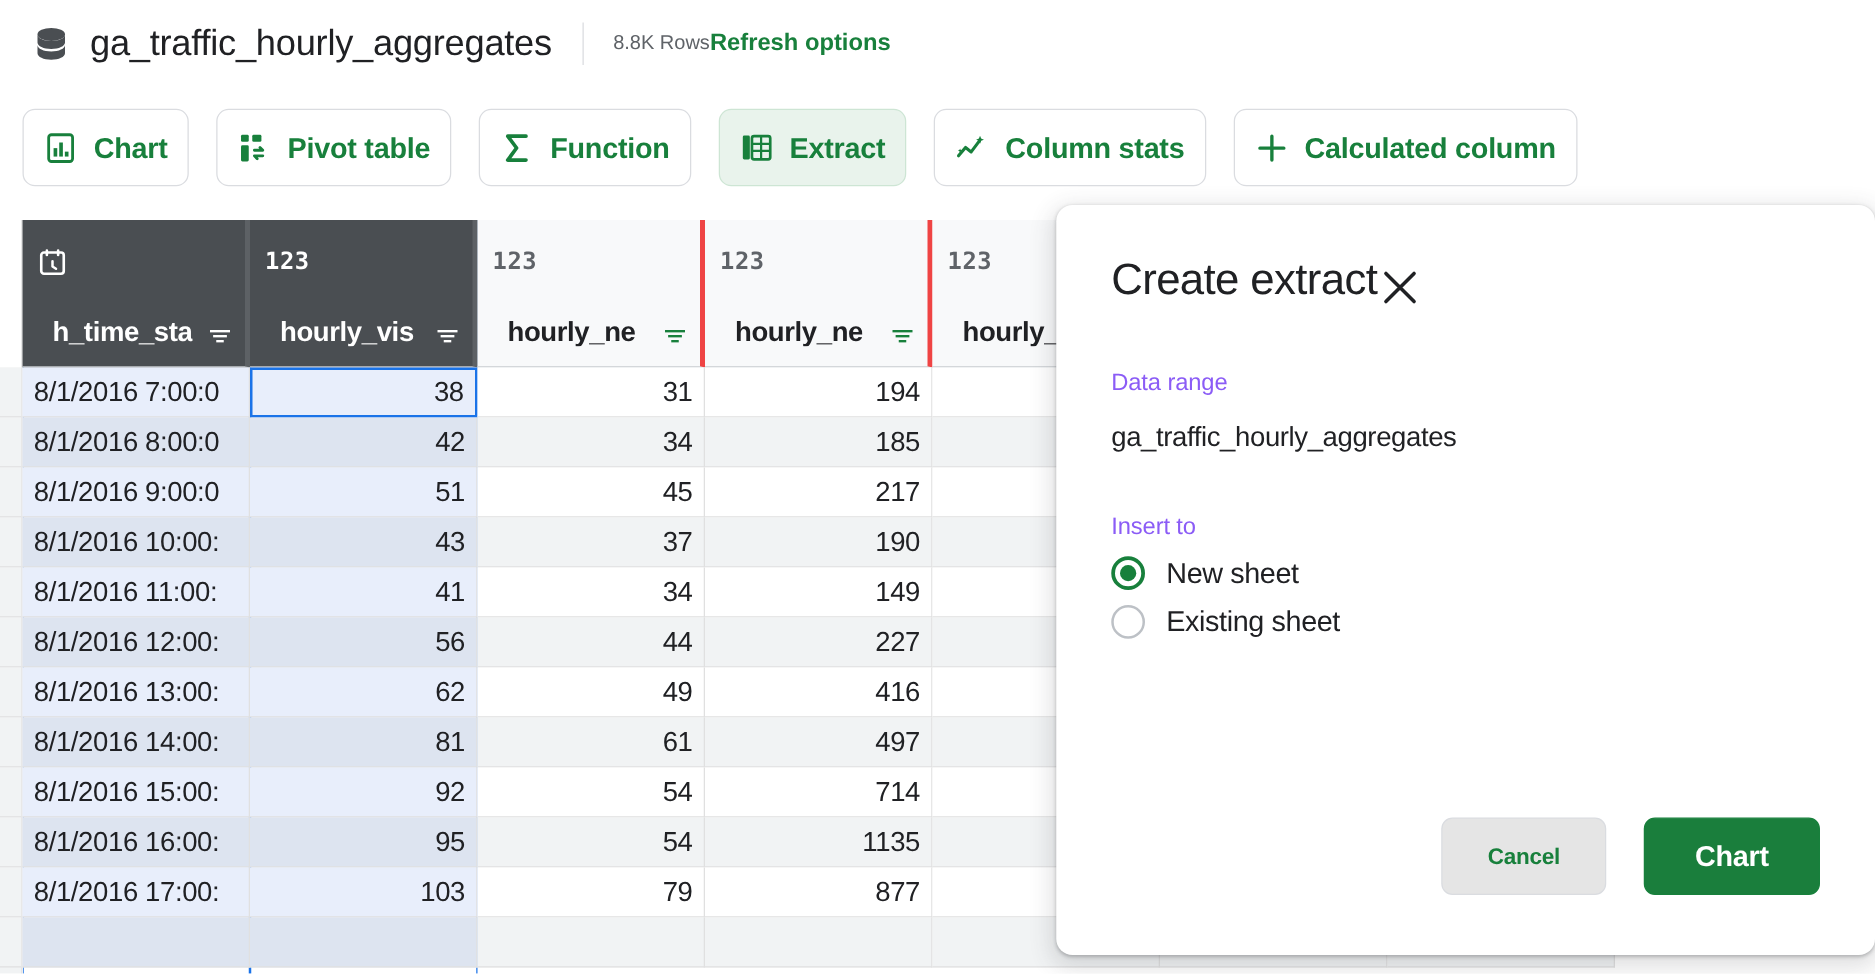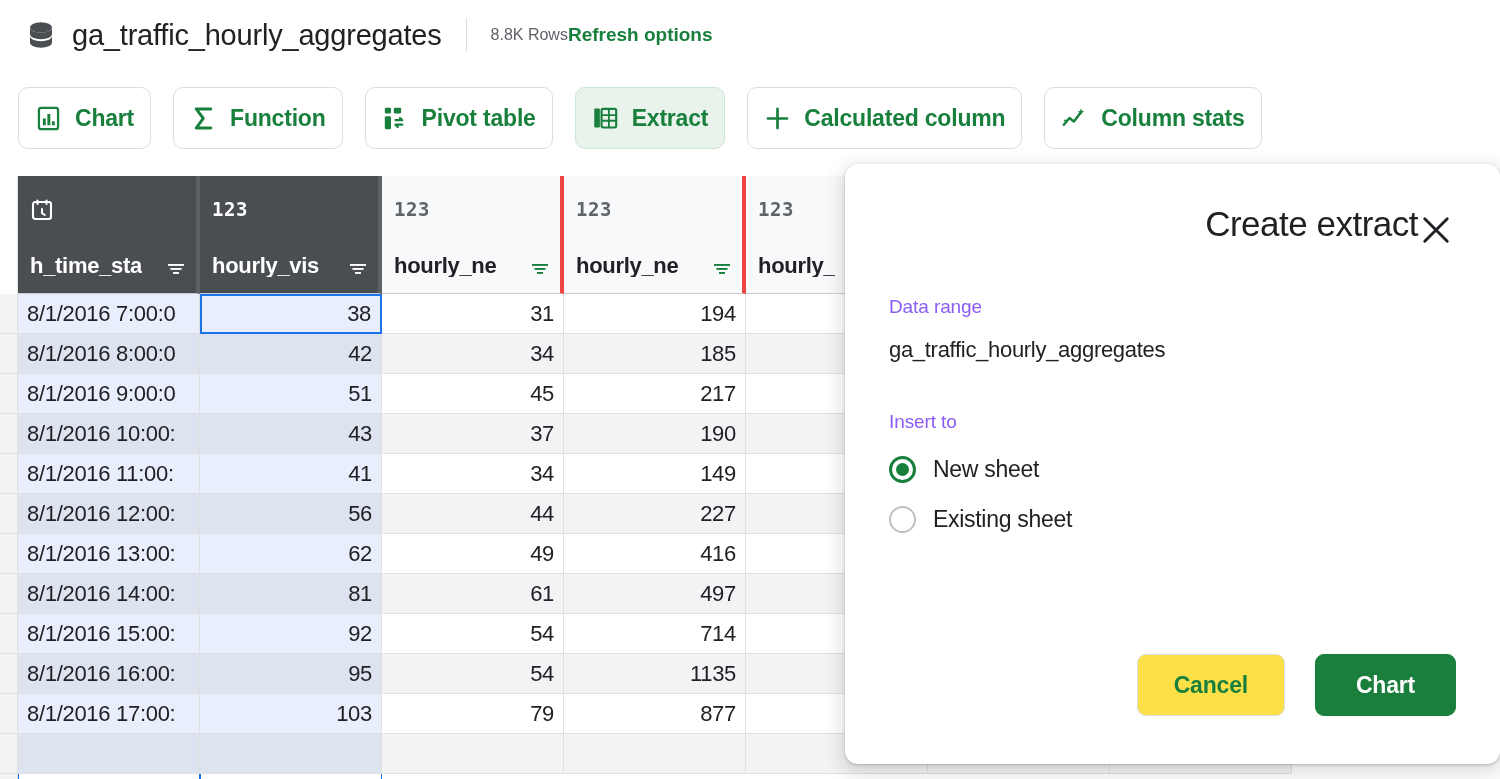--- a/index.html
+++ b/index.html
@@ -86,21 +86,21 @@
   }
   .hdr.sel { background: #4a4e52; border-right-color: #5d6165; }
   .hdr .type {
     font-size: 19px; font-weight: 700; color: #5f6368; letter-spacing: 0.5px;
     font-family: "DejaVu Sans Mono", monospace;
   }
   .hdr.sel .type { color: #ffffff; }
   .hdr .type svg { display:block; }
   .hdr-bottom {
     display: flex; align-items: flex-end; justify-content: space-between;
-    padding-bottom: 16px; gap: 4px; overflow: hidden;
+    padding-bottom: 16px; gap: 4px; overflow: hidden; margin-left: 12px;
   }
   .hdr .name {
     font-size: 22px; font-weight: 700; color: #202124;
     white-space: nowrap; overflow: hidden; letter-spacing: -0.3px;
     line-height: 1.05;
   }
   .hdr.sel .name { color: #ffffff; }
   .filter-ico { flex: 0 0 20px; width: 20px; height: 18px; display:block; }
 
   .cells { position: absolute; left: 0; top: 118px; width: 100%; }
@@ -123,57 +123,57 @@
 
   
   .modal {
     position: absolute; left: 845px; top: 164px;
     width: 655px; height: 600px;
     background: #ffffff; border-radius: 13px;
     box-shadow: 0 1px 3px rgba(60,64,67,.3), 0 6px 18px 4px rgba(60,64,67,.16);
     padding: 40px 44px 0 44px;
   }
   .modal-head {
-    display: flex; align-items: flex-start; justify-content: flex-end;
+    display: flex; align-items: flex-start; justify-content: flex-start;
   }
   .modal-title {
     font-size: 35px; font-weight: 400; color: #202124; letter-spacing: -0.5px;
   }
   .close-btn {
     width: 36px; height: 36px; cursor: pointer; margin-top: 8px; margin-right: 2px;
   }
   .sec-label {
     font-size: 19px; color: #8b5cf6; margin-top: 48px; letter-spacing: -0.1px;
   }
   .sec-value {
     font-size: 22px; color: #202124; margin-top: 19px; letter-spacing: -0.3px;
   }
   .radio-row {
-    display: flex; align-items: center; gap: 17px; margin-top: 23px; cursor: pointer;
+    display: flex; align-items: center; gap: 17px; margin-top: 12px; cursor: pointer;
   }
   .radio {
     width: 27px; height: 27px; border-radius: 50%;
     border: 2px solid #bdc1c6; flex: 0 0 27px;
     display: flex; align-items: center; justify-content: center;
   }
   .radio.on { border-color: #18803c; border-width: 3px; }
   .radio.on::after {
     content: ""; width: 13px; height: 13px; border-radius: 50%;
     background: #18803c; display: block;
   }
   .radio-label { font-size: 23px; color: #202124; letter-spacing: -0.3px; }
 
   .modal-actions {
     position: absolute; right: 44px; bottom: 48px;
     display: flex; align-items: center; gap: 30px;
   }
   .btn-cancel {
     height: 62px; padding: 0 36px; border-radius: 9px;
-    border: 1px solid #dadce0; background: #fde047;
-    font-size: 23px; font-weight: 700; color: #18803c;
+    border: 1px solid #dadce0; background: #e5e5e5;
+    font-size: 18px; font-weight: 700; color: #18803c;
     display: flex; align-items: center; cursor: pointer; letter-spacing: -0.2px;
   }
   .btn-create {
     height: 62px; padding: 0 40px; border-radius: 9px;
     border: 1px solid #18803c; background: #1a7e3c;
     font-size: 23px; font-weight: 700; color: #ffffff;
     display: flex; align-items: center; cursor: pointer; letter-spacing: -0.2px;
   }
 </style>
 </head>
@@ -205,67 +205,67 @@
             <rect x="11" y="8" width="2.6" height="10" fill="#18803c"></rect>
             <rect x="15" y="14.5" width="2.6" height="3.5" fill="#18803c"></rect>
           </svg>
       </span>
       <span class="lbl">Chart</span>
     </div>
 
     <div class="tbtn">
       <span class="ico">
         <svg viewBox="0 0 24 24" width="27" height="27">
-            <path d="M18.5 3.5H5.5l6.3 8.4-6.3 8.6h13" fill="none" stroke="#18803c" stroke-width="2.6" stroke-linecap="round" stroke-linejoin="round"></path>
-          </svg>
-      </span>
-      <span class="lbl">Function</span>
-    </div>
-
-    <div class="tbtn">
-      <span class="ico">
-        <svg viewBox="0 0 24 24" width="27" height="27">
             <rect x="2.5" y="2.5" width="5.5" height="5" rx="1" fill="#18803c"></rect>
             <rect x="2.5" y="10" width="5.5" height="11.5" rx="1" fill="#18803c"></rect>
             <rect x="10.5" y="2.5" width="6.5" height="5" rx="1" fill="#18803c"></rect>
             <path d="M12 13.5h6l-2-2M18 17.5h-6l2 2" stroke="#18803c" stroke-width="2" fill="none" stroke-linecap="round" stroke-linejoin="round"></path>
           </svg>
       </span>
       <span class="lbl">Pivot table</span>
+    </div>
+
+    <div class="tbtn">
+      <span class="ico">
+        <svg viewBox="0 0 24 24" width="27" height="27">
+            <path d="M18.5 3.5H5.5l6.3 8.4-6.3 8.6h13" fill="none" stroke="#18803c" stroke-width="2.6" stroke-linecap="round" stroke-linejoin="round"></path>
+          </svg>
+      </span>
+      <span class="lbl">Function</span>
     </div>
 
     <div class="tbtn active">
       <span class="ico">
         <svg viewBox="0 0 24 24" width="27" height="27">
             <rect x="2" y="3" width="5" height="17" rx="1" fill="#18803c"></rect>
             <rect x="8.5" y="3.5" width="13" height="16.5" rx="1.5" fill="none" stroke="#18803c" stroke-width="1.9"></rect>
             <path d="M8.5 9h13M8.5 14h13M15 3.5v16.5" stroke="#18803c" stroke-width="1.6"></path>
           </svg>
       </span>
       <span class="lbl">Extract</span>
     </div>
 
     <div class="tbtn">
       <span class="ico">
         <svg viewBox="0 0 24 24" width="27" height="27">
-            <path d="M12 3.5v17M3.5 12h17" stroke="#18803c" stroke-width="2.4" stroke-linecap="round"></path>
+            <path d="M2.5 17.5l5-6 4 3.2 6-8" fill="none" stroke="#18803c" stroke-width="2.2" stroke-linecap="round" stroke-linejoin="round"></path>
+            <path d="M17.8 3.2l.8 2 2 .8-2 .8-.8 2-.8-2-2-.8 2-.8z" fill="#18803c"></path>
+            <path d="M3.6 12.2l.45 1.1 1.1.45-1.1.45-.45 1.1-.45-1.1-1.1-.45 1.1-.45z" fill="#18803c"></path>
           </svg>
       </span>
-      <span class="lbl">Calculated column</span>
+      <span class="lbl">Column stats</span>
     </div>
 
     <div class="tbtn">
       <span class="ico">
         <svg viewBox="0 0 24 24" width="27" height="27">
-            <path d="M2.5 17.5l5-6 4 3.2 6-8" fill="none" stroke="#18803c" stroke-width="2.2" stroke-linecap="round" stroke-linejoin="round"></path>
-            <path d="M17.8 3.2l.8 2 2 .8-2 .8-.8 2-.8-2-2-.8 2-.8z" fill="#18803c"></path>
-            <path d="M3.6 12.2l.45 1.1 1.1.45-1.1.45-.45 1.1-.45-1.1-1.1-.45 1.1-.45z" fill="#18803c"></path>
+            <path d="M12 3.5v17M3.5 12h17" stroke="#18803c" stroke-width="2.4" stroke-linecap="round"></path>
           </svg>
       </span>
-      <span class="lbl">Column stats</span>
+      <span class="lbl">Calculated column</span>
     </div>
 
   </div>
 
   <div class="grid">
     <div class="gutter">
       <div class="gutter-hdr"></div>
       <div class="gutter-cells" id="gutter-cells">
           <div class="gcell"></div>
           <div class="gcell"></div>

